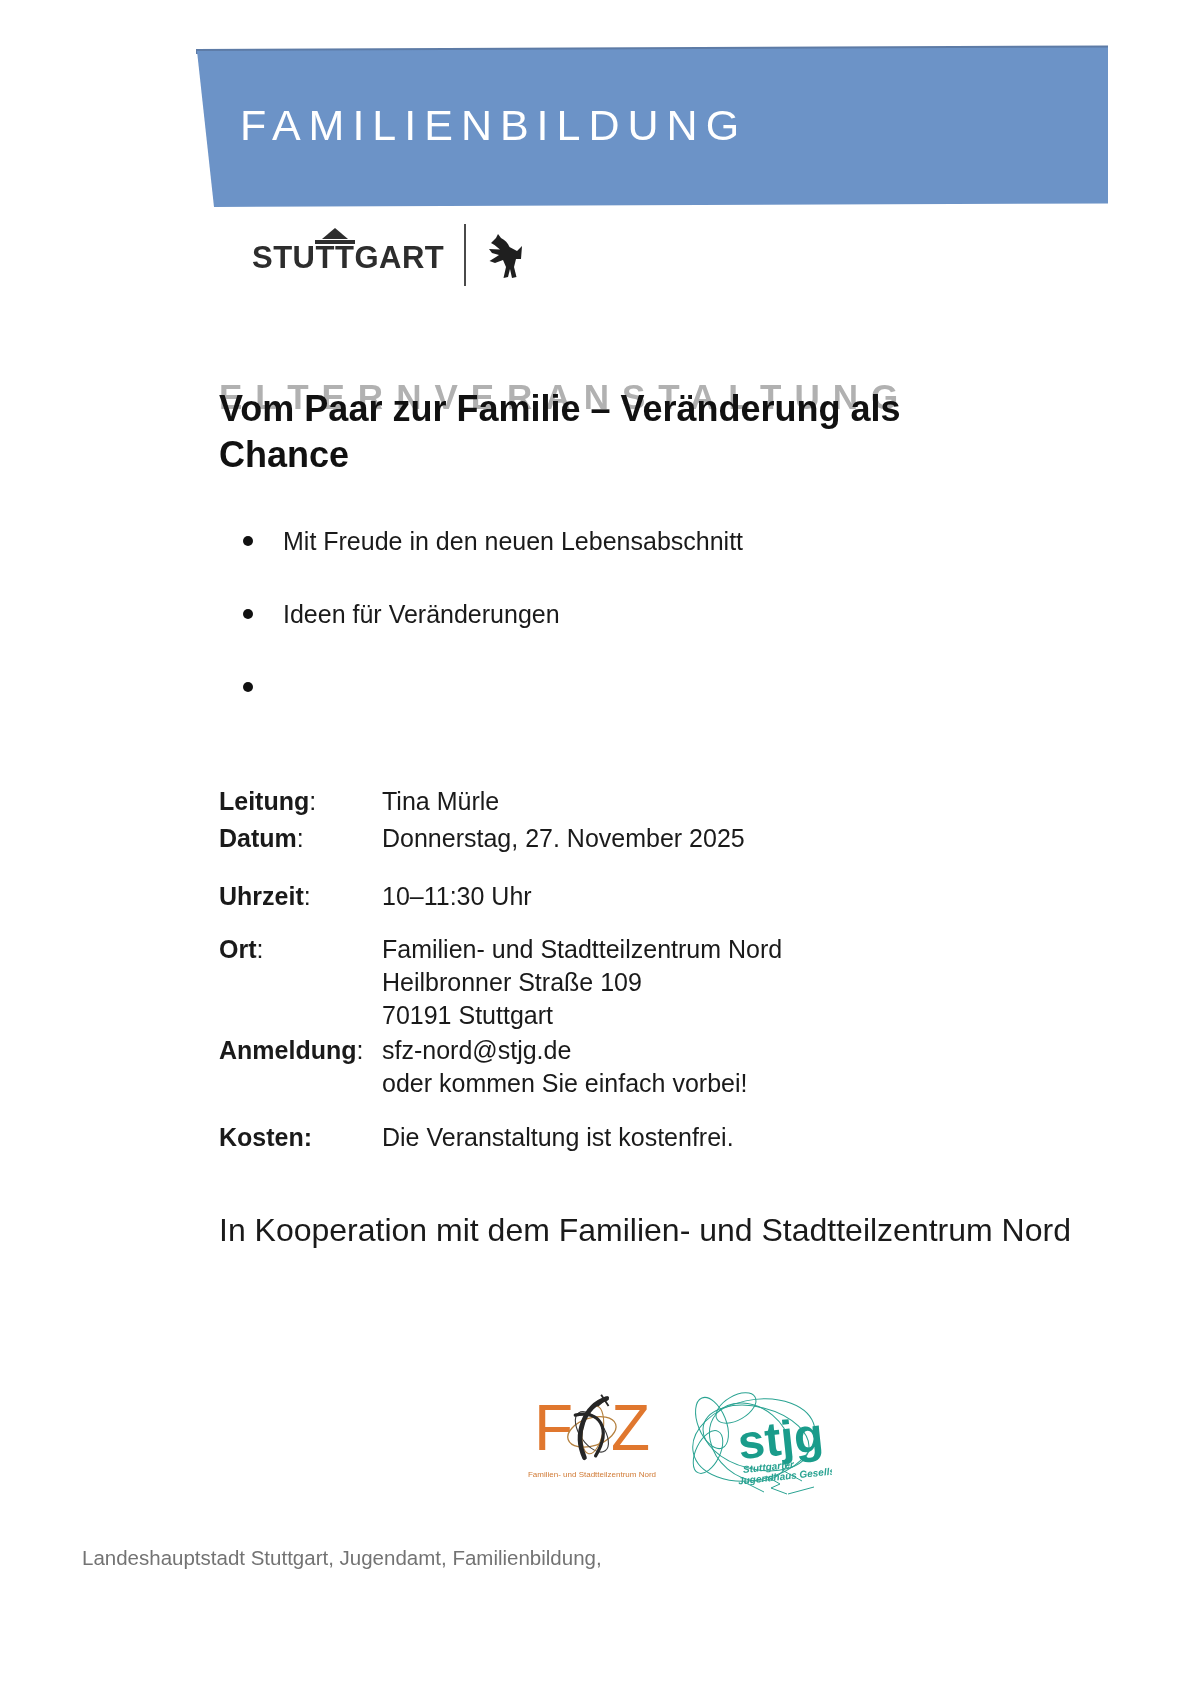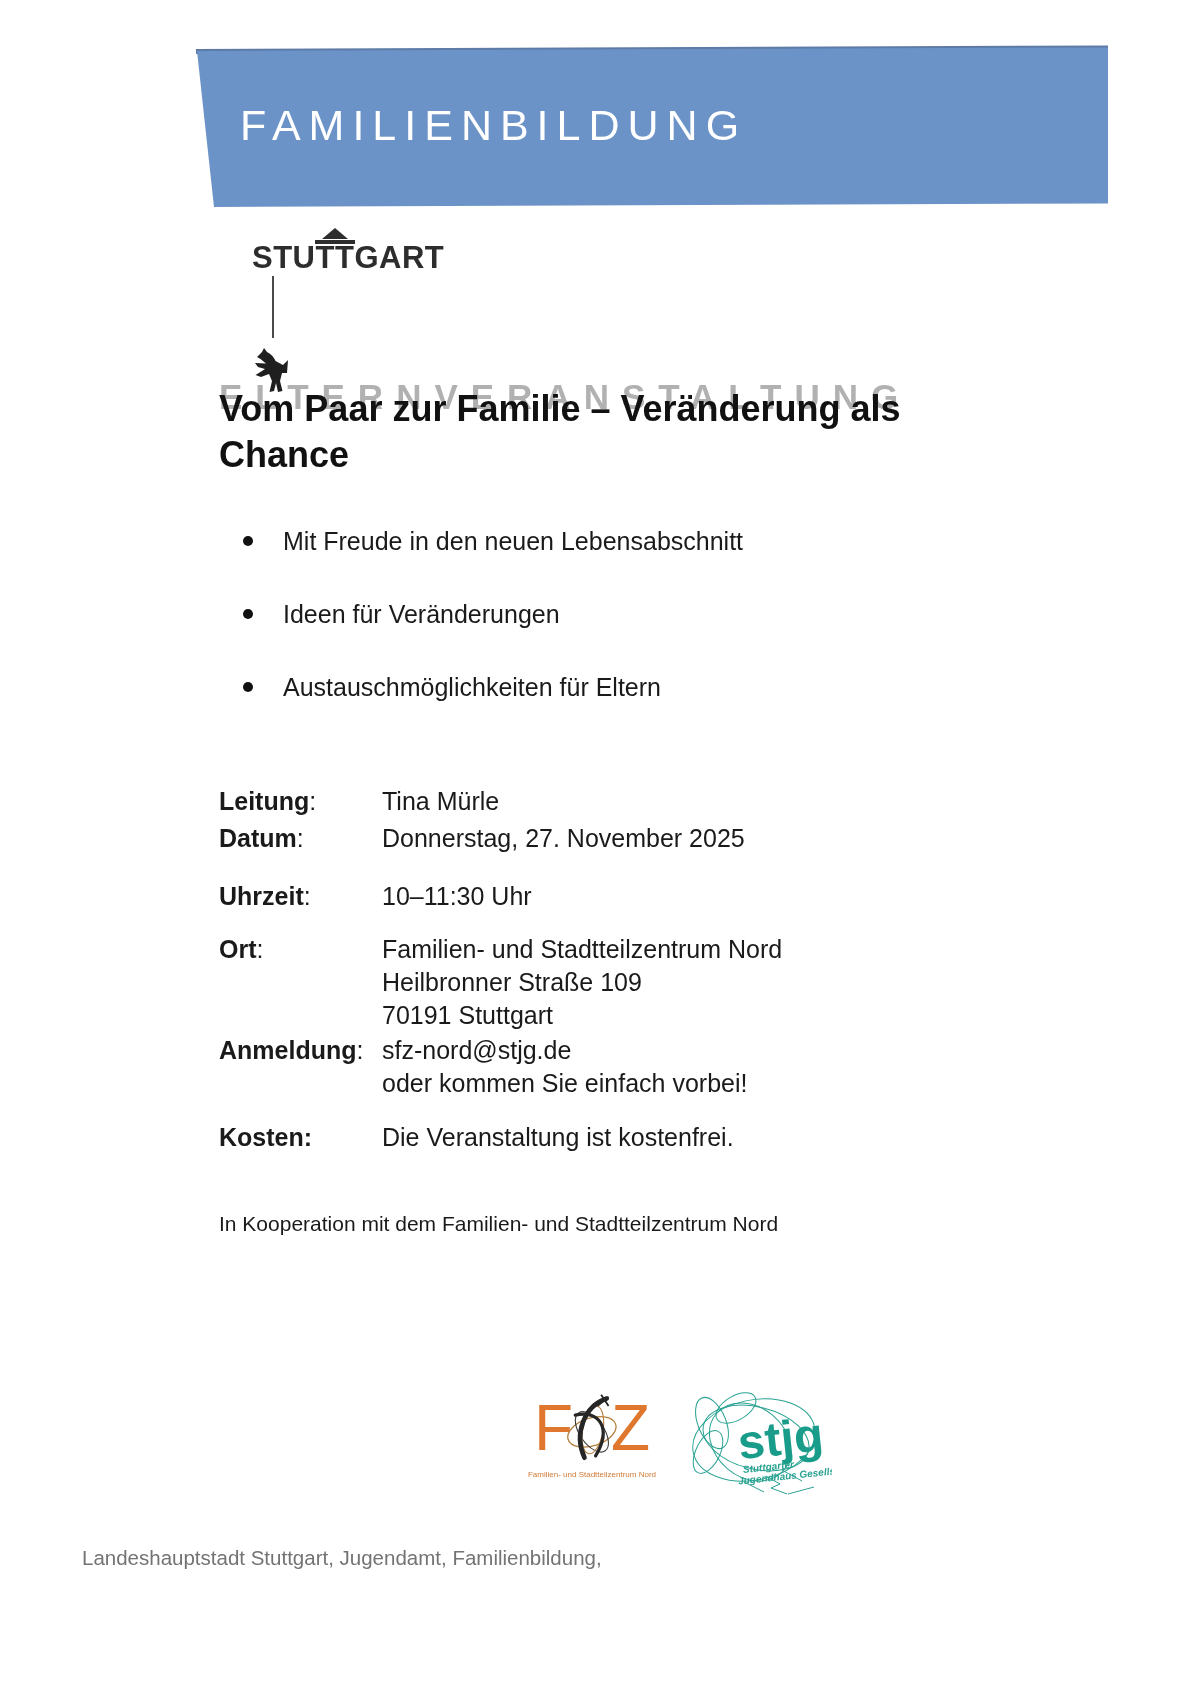--- a/index.html
+++ b/index.html
@@ -25,21 +25,21 @@
     background:#6c93c7;
     clip-path:polygon(115px 51px, 1132px 47px, 1132px 203px, 132px 207px);
   }
   .banner-title {
     position:absolute; left:158px; top:101px;
     font-size:43px; font-weight:400; letter-spacing:8px;
     color:#ffffff; white-space:nowrap;
   }
 
   
-  .brand { position:absolute; left:170px; top:224px; display:flex; align-items:flex-start;flex-direction:column; }
+  .brand { position:absolute; left:170px; top:224px; display:flex; align-items:flex-start; }
   .wordmark {
     padding-top:16px;
     font-size:31px; font-weight:700; letter-spacing:0.5px;
     color:#2d2d2d; white-space:nowrap;
   }
   .wordmark .tt { position:relative; display:inline-block; }
   .wordmark .tt::before {
     content:""; position:absolute; top:-12px; left:50%; transform:translateX(-50%);
     width:0; height:0;
     border-left:13px solid transparent; border-right:13px solid transparent;
@@ -81,21 +81,21 @@
   .detail-label .lbl { font-weight:700; }
   .detail-label .colon { font-weight:400; }
   .detail-label .colon.bold { font-weight:700; }
   .row-0 { margin-bottom:4px; }
   .row-1 { margin-bottom:25px; }
   .row-2 { margin-bottom:20px; }
   .row-3 { margin-bottom:2px; }
   .row-4 { margin-bottom:21px; }
 
   
-  .cooperation { position:absolute; left:137px; top:1212px; font-size:21px; }
+  .cooperation { position:absolute; left:137px; top:1212px; font-size:32px; }
 
   
   .faz { position:absolute; left:452px; top:1393px; width:116px; text-align:center; }
   .faz-row { display:flex; align-items:flex-start; justify-content:center; }
   .faz-letter { font-size:64px; line-height:70px; font-weight:400; color:#e0772e; }
   .faz-scribble { margin:0 -9px; }
   .faz-caption { width:170px; margin-left:-27px; margin-top:3px; font-size:8px; color:#d07a35; white-space:nowrap; }
 
   .stjg { position:absolute; left:602px; top:1378px; }
 
@@ -121,21 +121,21 @@
       <path fill="#1f1f1f" d="M4 10 L9 5 L11 1 L14 5 C18 7 21 10 22.5 14 L30 18 L35 13 L34 26 L29 26 L27 34 L29.5 44 L25 45 L23 36 L21 44 L16.5 45 L19 34 L16 27 L8 30 L2.5 28 L9 24 L12 22 L5 20 L2 16 L13 16.5 L7.5 12 Z"></path>
     </svg>
   </div>
 
   <div class="kicker">ELTERNVERANSTALTUNG</div>
   <h1 class="title">Vom Paar zur Familie – Veränderung als Chance</h1>
 
   <ul class="bullets">
     <li><span class="dot"></span><span>Mit Freude in den neuen Lebensabschnitt</span></li>
     <li><span class="dot"></span><span>Ideen für Veränderungen</span></li>
-    <li><span class="dot"></span><span>Austauschmöglichkeiten für Eltern</span></li>
+    <li><span class="dot"></span></li>
   </ul>
 
   <div class="details">
 
     <div class="detail-row row-0">
       <div class="detail-label"><span class="lbl">Leitung</span><span class="colon">:</span></div>
       <div class="detail-value">
         <div>Tina Mürle</div>
       </div>
     </div>

